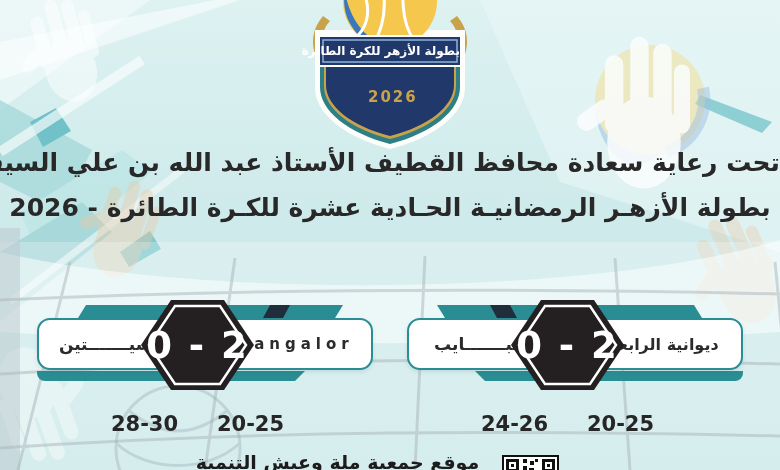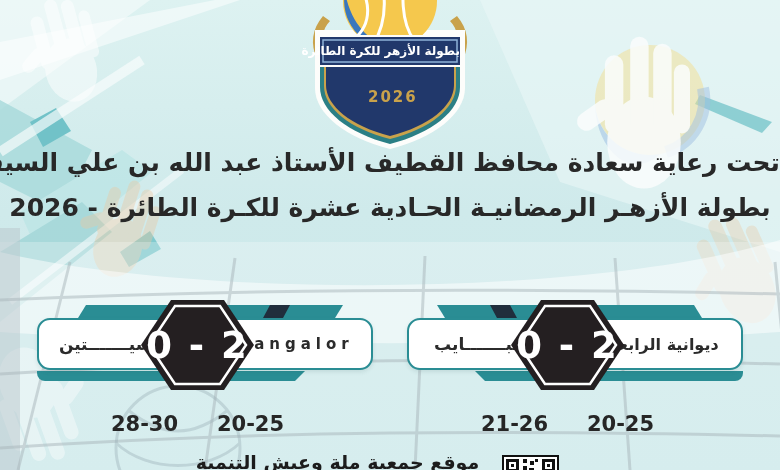--- a/index.html
+++ b/index.html
@@ -216,21 +216,21 @@
       <div class="strip-bottom"></div>
     </div>
     <div class="plate"></div>
     <div class="team team-left">الحبـــــــايب</div>
     <div class="team team-right">ديوانية الرابعة</div>
     <svg class="hex" width="115" height="94" viewBox="0 0 115 94">
       <polygon points="1,47 31,2 84,2 114,47 84,92 31,92" fill="#241f21"></polygon>
       <polygon points="9,47 35,8 80,8 106,47 80,86 35,86" fill="none" stroke="#ffffff" stroke-width="2.5"></polygon>
     </svg>
     <div class="hex-score">0 - 2</div>
-    <div class="setscore set-left">21-26</div>
+    <div class="setscore set-left">24-26</div>
     <div class="setscore set-right">20-25</div>
   </div>
 
   <div id="footer-caption" class="abs">موقع جمعية ملة وعيش التنمية</div>
   <div id="qr" class="abs">
     <svg width="49" height="44" viewBox="0 0 49 44">
       <rect x="0" y="0" width="13" height="13" fill="#111"></rect>
       <rect x="3" y="3" width="7" height="7" fill="#fff"></rect>
       <rect x="5" y="5" width="3" height="3" fill="#111"></rect>
       <rect x="36" y="0" width="13" height="13" fill="#111"></rect>

